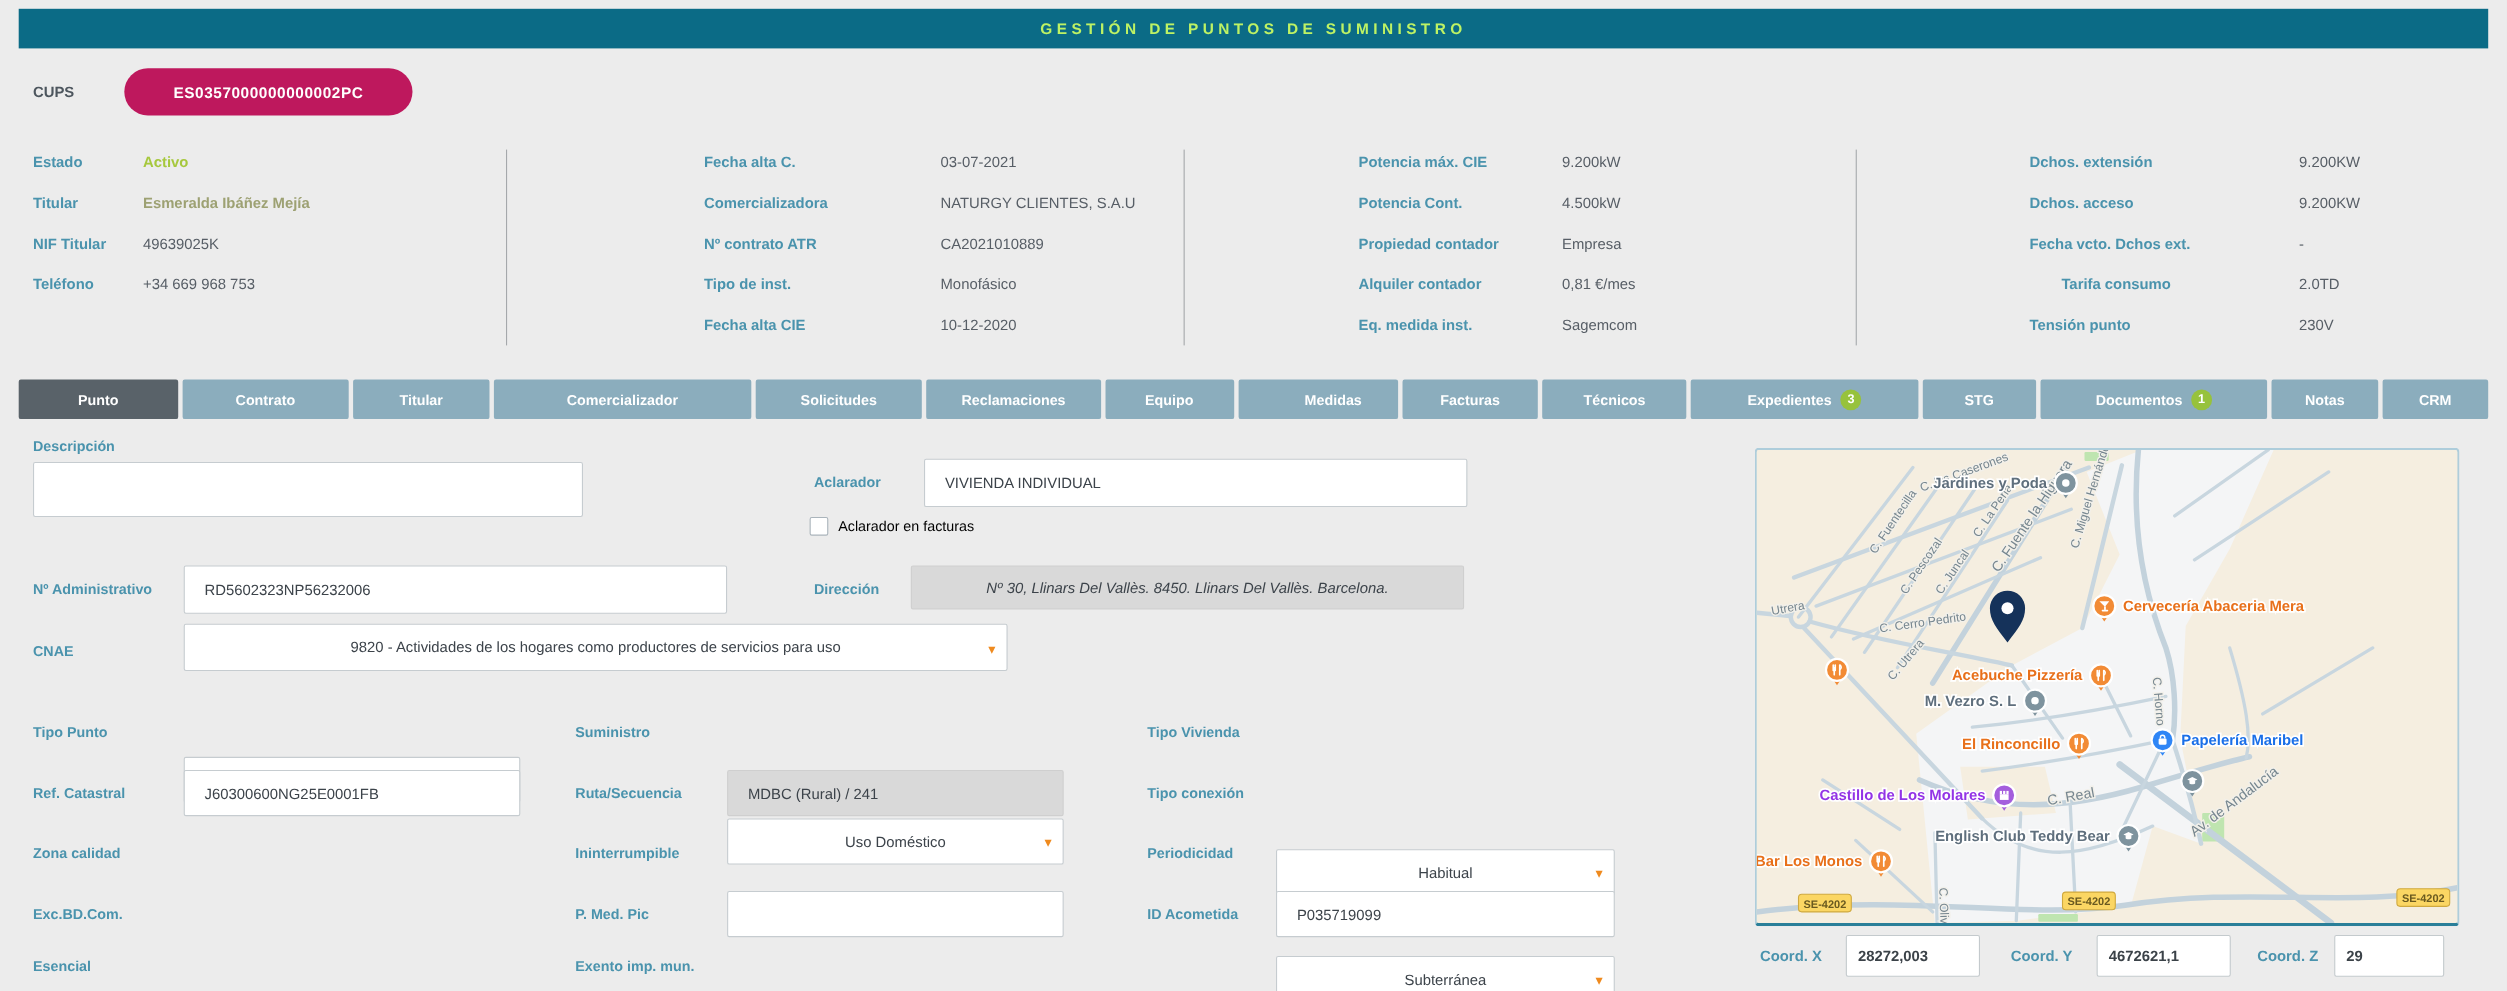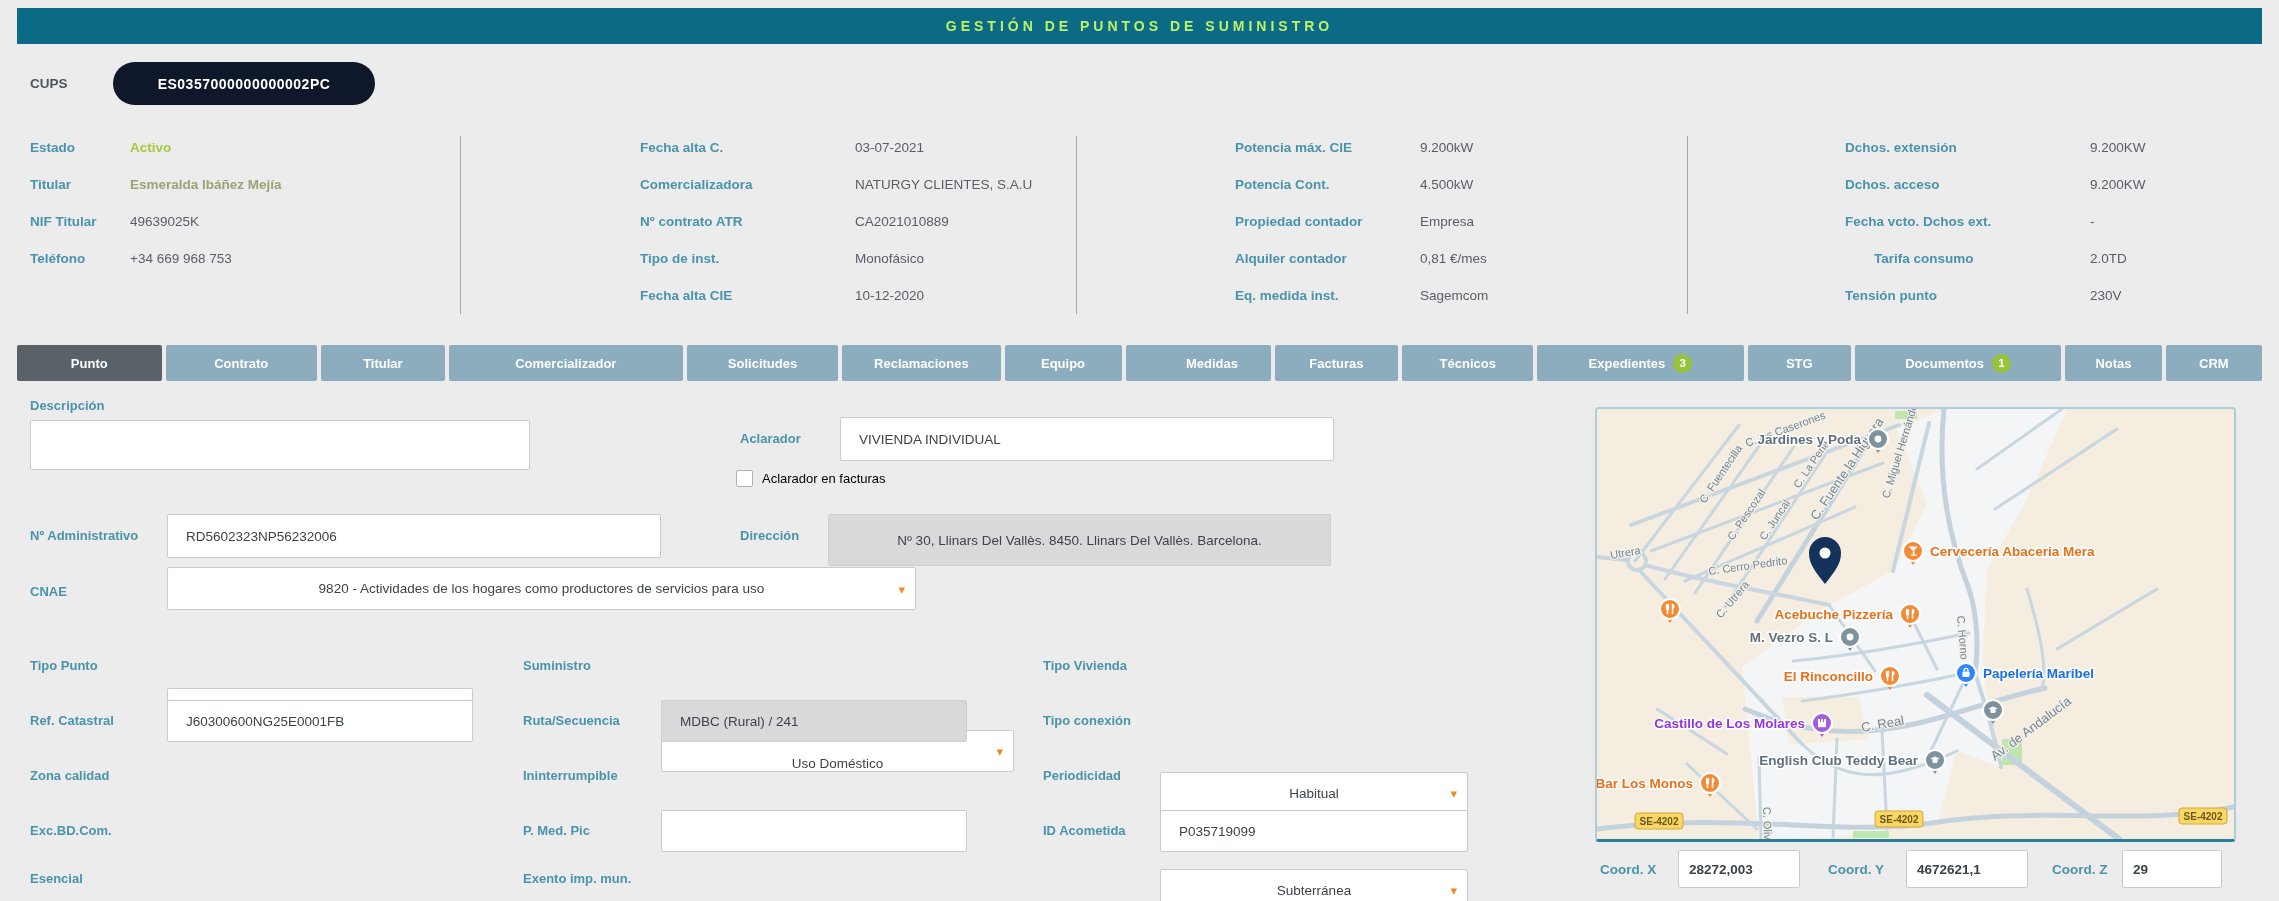--- a/index.html
+++ b/index.html
@@ -4,21 +4,21 @@
 <style>
   html,body{margin:0;padding:0;background:#ececec;}
   body{font-family:"Liberation Sans",sans-serif;}
   .page{position:relative;width:2279px;height:901px;overflow:hidden;background:#ececec;color:#5a646d;}
   .abs{position:absolute;}
   
   .topbar{left:17px;top:8px;width:2245px;height:36px;background:#0b6b86;display:flex;align-items:center;justify-content:center;}
   .topbar-title{color:#bef264;font-weight:bold;font-size:14px;letter-spacing:4px;}
   
   .cups-label{left:30px;top:76px;font-weight:bold;color:#4d565e;font-size:13.5px;}
-  .cups-pill{left:113px;top:62px;width:262px;height:43px;background:#0f172a;border-radius:22px;color:#fff;
+  .cups-pill{left:113px;top:62px;width:262px;height:43px;background:#be185d;border-radius:22px;color:#fff;
              font-weight:bold;font-size:14px;display:flex;align-items:center;justify-content:center;letter-spacing:.5px;cursor:pointer;}
   
   .divider{width:1px;background:#a5a8ab;top:136px;height:178px;}
   .sum-label{font-weight:bold;color:#4a93ad;font-size:13.5px;white-space:nowrap;}
   .sum-value{color:#575e66;font-size:13.5px;white-space:nowrap;}
   .v-status{color:#a6c83d;font-weight:bold;}
   .v-owner{color:#9da173;font-weight:bold;}
   
   .tabbar{left:17px;top:345px;width:2245px;height:36px;display:flex;gap:4px;}
   .tab{background:#8badbd;color:#fff;font-weight:bold;font-size:13px;display:flex;align-items:center;
@@ -162,35 +162,35 @@
       </div>
       <span class="abs f-label" style="left: 740px; top: 431px;">Aclarador</span>
       <div class="abs f-box f-input" style="left: 840px; top: 417px; width: 494px; height: 44px;">
         <span>VIVIENDA INDIVIDUAL</span>
       </div>
       <span class="abs f-label" style="left: 30px; top: 528px;">Nº Administrativo</span>
       <div class="abs f-box f-input" style="left: 167px; top: 514px; width: 494px; height: 44px;">
         <span>RD5602323NP56232006</span>
       </div>
       <span class="abs f-label" style="left: 740px; top: 528px;">Dirección</span>
-      <div class="abs f-box f-read center" style="left: 828px; top: 514px; width: 503px; height: 52px;">
+      <div class="abs f-box f-read center" style="left: 828px; top: 514px; width: 503px; height: 40px; font-style: italic;">
         <span>Nº 30, Llinars Del Vallès. 8450. Llinars Del Vallès. Barcelona.</span>
       </div>
       <span class="abs f-label" style="left: 30px; top: 584px;">CNAE</span>
       <div class="abs f-box f-select" style="left: 167px; top: 567px; width: 749px; height: 43px;">
         <span class="sel-text">9820 - Actividades de los hogares como productores de servicios para uso</span>
         <span class="caret">▾</span>
       </div>
       <span class="abs f-label" style="left: 30px; top: 658px;">Tipo Punto</span>
       <div class="abs f-box f-select" style="left: 167px; top: 645px; width: 306px; height: 42px;">
         <span class="sel-text">Distribución - Cliente</span>
         <span class="caret">▾</span>
       </div>
       <span class="abs f-label" style="left: 523px; top: 658px;">Suministro</span>
-      <div class="abs f-box f-select" style="left: 661px; top: 645px; width: 353px; height: 42px; align-items: flex-end;">
+      <div class="abs f-box f-select" style="left: 661px; top: 659px; width: 306px; height: 42px;">
         <span class="sel-text">Uso Doméstico</span>
         <span class="caret">▾</span>
       </div>
       <span class="abs f-label" style="left: 1043px; top: 658px;">Tipo Vivienda</span>
       <div class="abs f-box f-select" style="left: 1160px; top: 645px; width: 308px; height: 42px;">
         <span class="sel-text">Habitual</span>
         <span class="caret">▾</span>
       </div>
       <span class="abs f-label" style="left: 30px; top: 713px;">Ref. Catastral</span>
       <div class="abs f-box f-input" style="left: 167px; top: 700px; width: 306px; height: 42px;">

